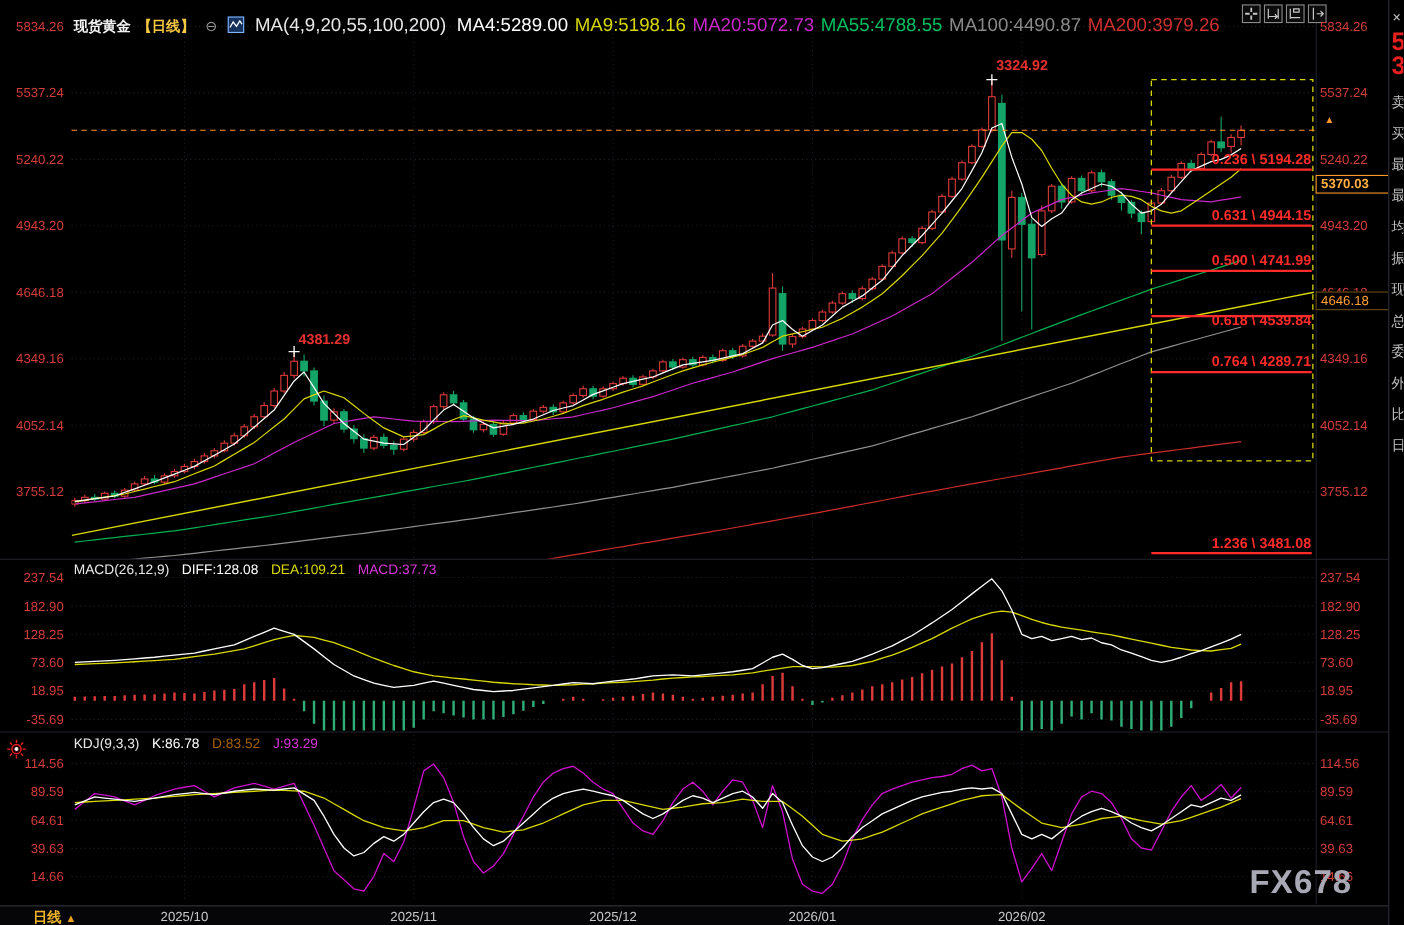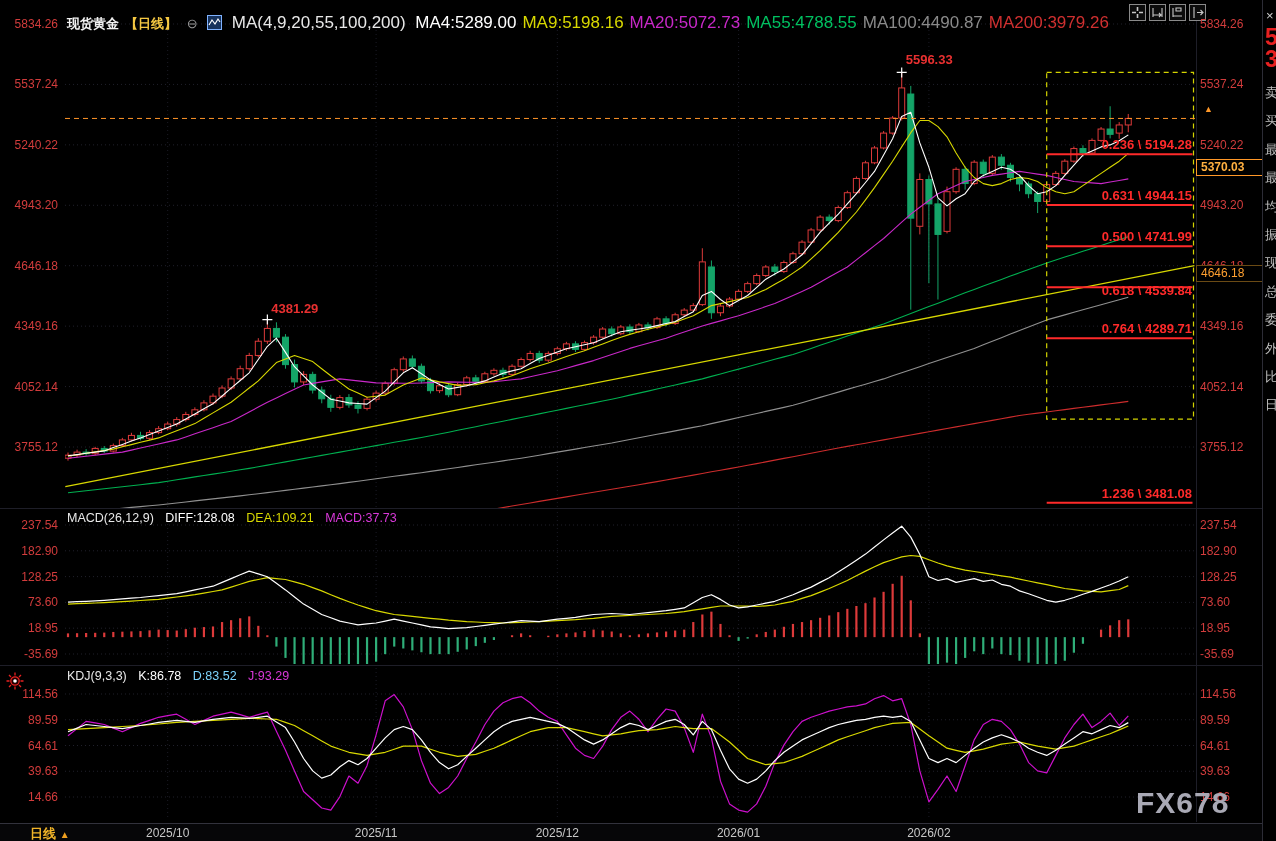--- a/index.html
+++ b/index.html
@@ -514,21 +514,21 @@
 
   <div class="hdr" style="top:511px;">
     <span style="color:#e8e8e8;text-align:right;">MACD(26,12,9)</span>
     <span style="color:#ffffff;">DIFF:128.08</span>
     <span style="color:#d8d800;">DEA:109.21</span>
     <span style="color:#d838d8;">MACD:37.73</span>
   </div>
   <div class="hdr" style="top:669px;">
     <span style="color:#e8e8e8;">KDJ(9,3,3)</span>
     <span style="color:#ffffff;">K:86.78</span>
-    <span style="color:#7dd3fc;">D:83.52</span>
+    <span style="color:#a16207;">D:83.52</span>
     <span style="color:#d838d8;">J:93.29</span>
   </div>
 
   <div id="labels">
       <div class="axlbl axlbl-l" style="top: 16px;">5834.26</div>
       <div class="axlbl axlbl-r" style="top: 16px;">5834.26</div>
       <div class="axlbl axlbl-l" style="top: 76.4286px;">5537.24</div>
       <div class="axlbl axlbl-r" style="top: 76.4286px;">5537.24</div>
       <div class="axlbl axlbl-l" style="top: 136.857px;">5240.22</div>
       <div class="axlbl axlbl-r" style="top: 136.857px;">5240.22</div>
@@ -565,21 +565,21 @@
       <div class="axlbl axlbl-l" style="top: 789px;">14.66</div>
       <div class="axlbl axlbl-r" style="top: 789px;">14.66</div>
       <div class="fiblbl" style="right: 84px; top: 137.204px;">0.236 \ 5194.28</div>
       <div class="fiblbl" style="right: 84px; top: 188.092px;">0.631 \ 4944.15</div>
       <div class="fiblbl" style="right: 84px; top: 229.222px;">0.500 \ 4741.99</div>
       <div class="fiblbl" style="right: 84px; top: 283px;">0.618 \ 4539.84</div>
       <div class="fiblbl" style="right: 84px; top: 321.238px;">0.764 \ 4289.71</div>
       <div class="fiblbl" style="right: 84px; top: 485.753px;">1.236 \ 3481.08</div>
     </div>
 
-  <div class="peak" id="peak-high" style="left: 905.704px; top: 52.4067px;">5596.33</div>
+  <div class="peak" id="peak-high" style="left: 905.704px; top: 52.4067px;">3324.92</div>
   <div class="peak" id="peak-mid" style="left: 271.364px; top: 300.606px;">4381.29</div>
 
   <span id="tag-arrow" style="top: 104.447px;">▲</span>
   <div class="tag" id="tag-current" style="top: 118.447px; margin-top: 41px;">5370.03</div>
   <div class="tag" id="tag-4646" style="top: 264.714px;">4646.18</div>
 
   <div id="bottom-bar">
     <div id="period-lbl"><span>日线</span> <span id="period-arrow">▲</span></div>
   <div class="mon" style="left: 137.682px;">2025/10</div>
       <div class="mon" style="left: 346.108px;">2025/11</div>

